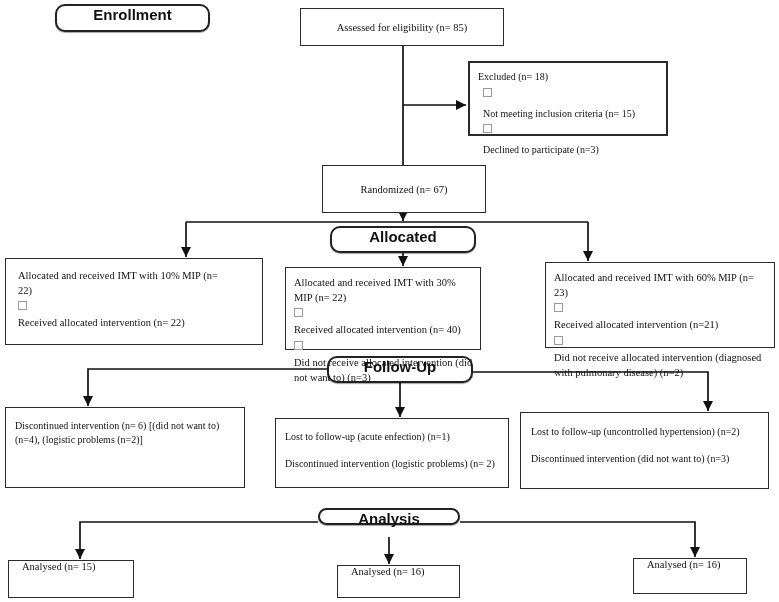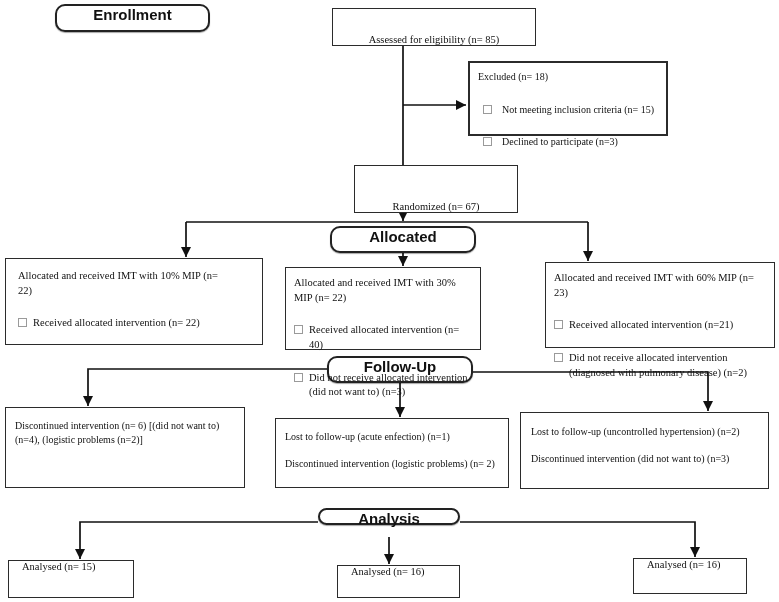--- a/index.html
+++ b/index.html
@@ -2,21 +2,21 @@
 <html><head>
 <meta charset="utf-8">
 <style>
   html,body{margin:0;padding:0;background:#fff;}
   #canvas{position:relative;width:779px;height:602px;background:#fff;overflow:hidden;
           font-family:"Liberation Serif", serif;color:#111;}
   svg.connectors{position:absolute;left:0;top:0;width:779px;height:602px;pointer-events:none;}
 
   .box{position:absolute;box-sizing:border-box;background:#fff;border:1.5px solid #2b2b2b;
        font-family:"Liberation Serif", serif;color:#111;}
-  .center{display:flex;align-items:flex-end;justify-content:center;text-align:center;margin-left:32px;}
+  .center{display:flex;align-items:center;justify-content:center;text-align:center;}
   .vcenter-left{display:flex;align-items:flex-start;justify-content:flex-start;}
 
   .label-box{position:absolute;box-sizing:border-box;background:#fff;border:2px solid #222;
        border-radius:10px;display:flex;justify-content:center;
        font-family:"Liberation Sans", sans-serif;font-weight:bold;font-size:15px;color:#111;
        box-shadow:0 1px 1px rgba(0,0,0,.35);}
 
   .assessed{left:300px;top:8px;width:204px;height:38px;font-size:10.5px;}
   .excluded{left:468px;top:61px;width:200px;height:75px;border-width:2px;font-size:10px;
             padding:7px 6px 4px 8px;line-height:1.45;}
@@ -37,21 +37,21 @@
   .fu p + p{margin-top:13px;}
   .fu1{left:5px;top:407px;width:240px;height:81px;padding:11px 6px 4px 9px;}
   .fu2{left:275px;top:418px;width:234px;height:70px;padding:11px 6px 4px 9px;}
   .fu3{left:520px;top:412px;width:249px;height:77px;padding:12px 6px 4px 10px;}
 
   .an{font-size:10.5px;padding-left:13px;}
   .an1{left:8px;top:560px;width:126px;height:38px;}
   .an2{left:337px;top:565px;width:123px;height:33px;}
   .an3{left:633px;top:558px;width:114px;height:36px;}
 
-  .bullet{display:flex;gap:6px;align-items:flex-start;margin-top:18px;}
+  .bullet{display:flex;gap:6px;align-items:flex-start;margin-top:1px;flex-direction:column;}
   .excluded .bullet{gap:10px;padding-left:5px;}
   .cb{flex:0 0 auto;width:7px;height:7px;border:1px solid #9a9a9a;background:#fff;margin-top:2px;}
   .box-title{display:block;}
 </style>
 </head>
 <body>
 
 <div id="canvas">
 
   <svg class="connectors" viewBox="0 0 779 602">

